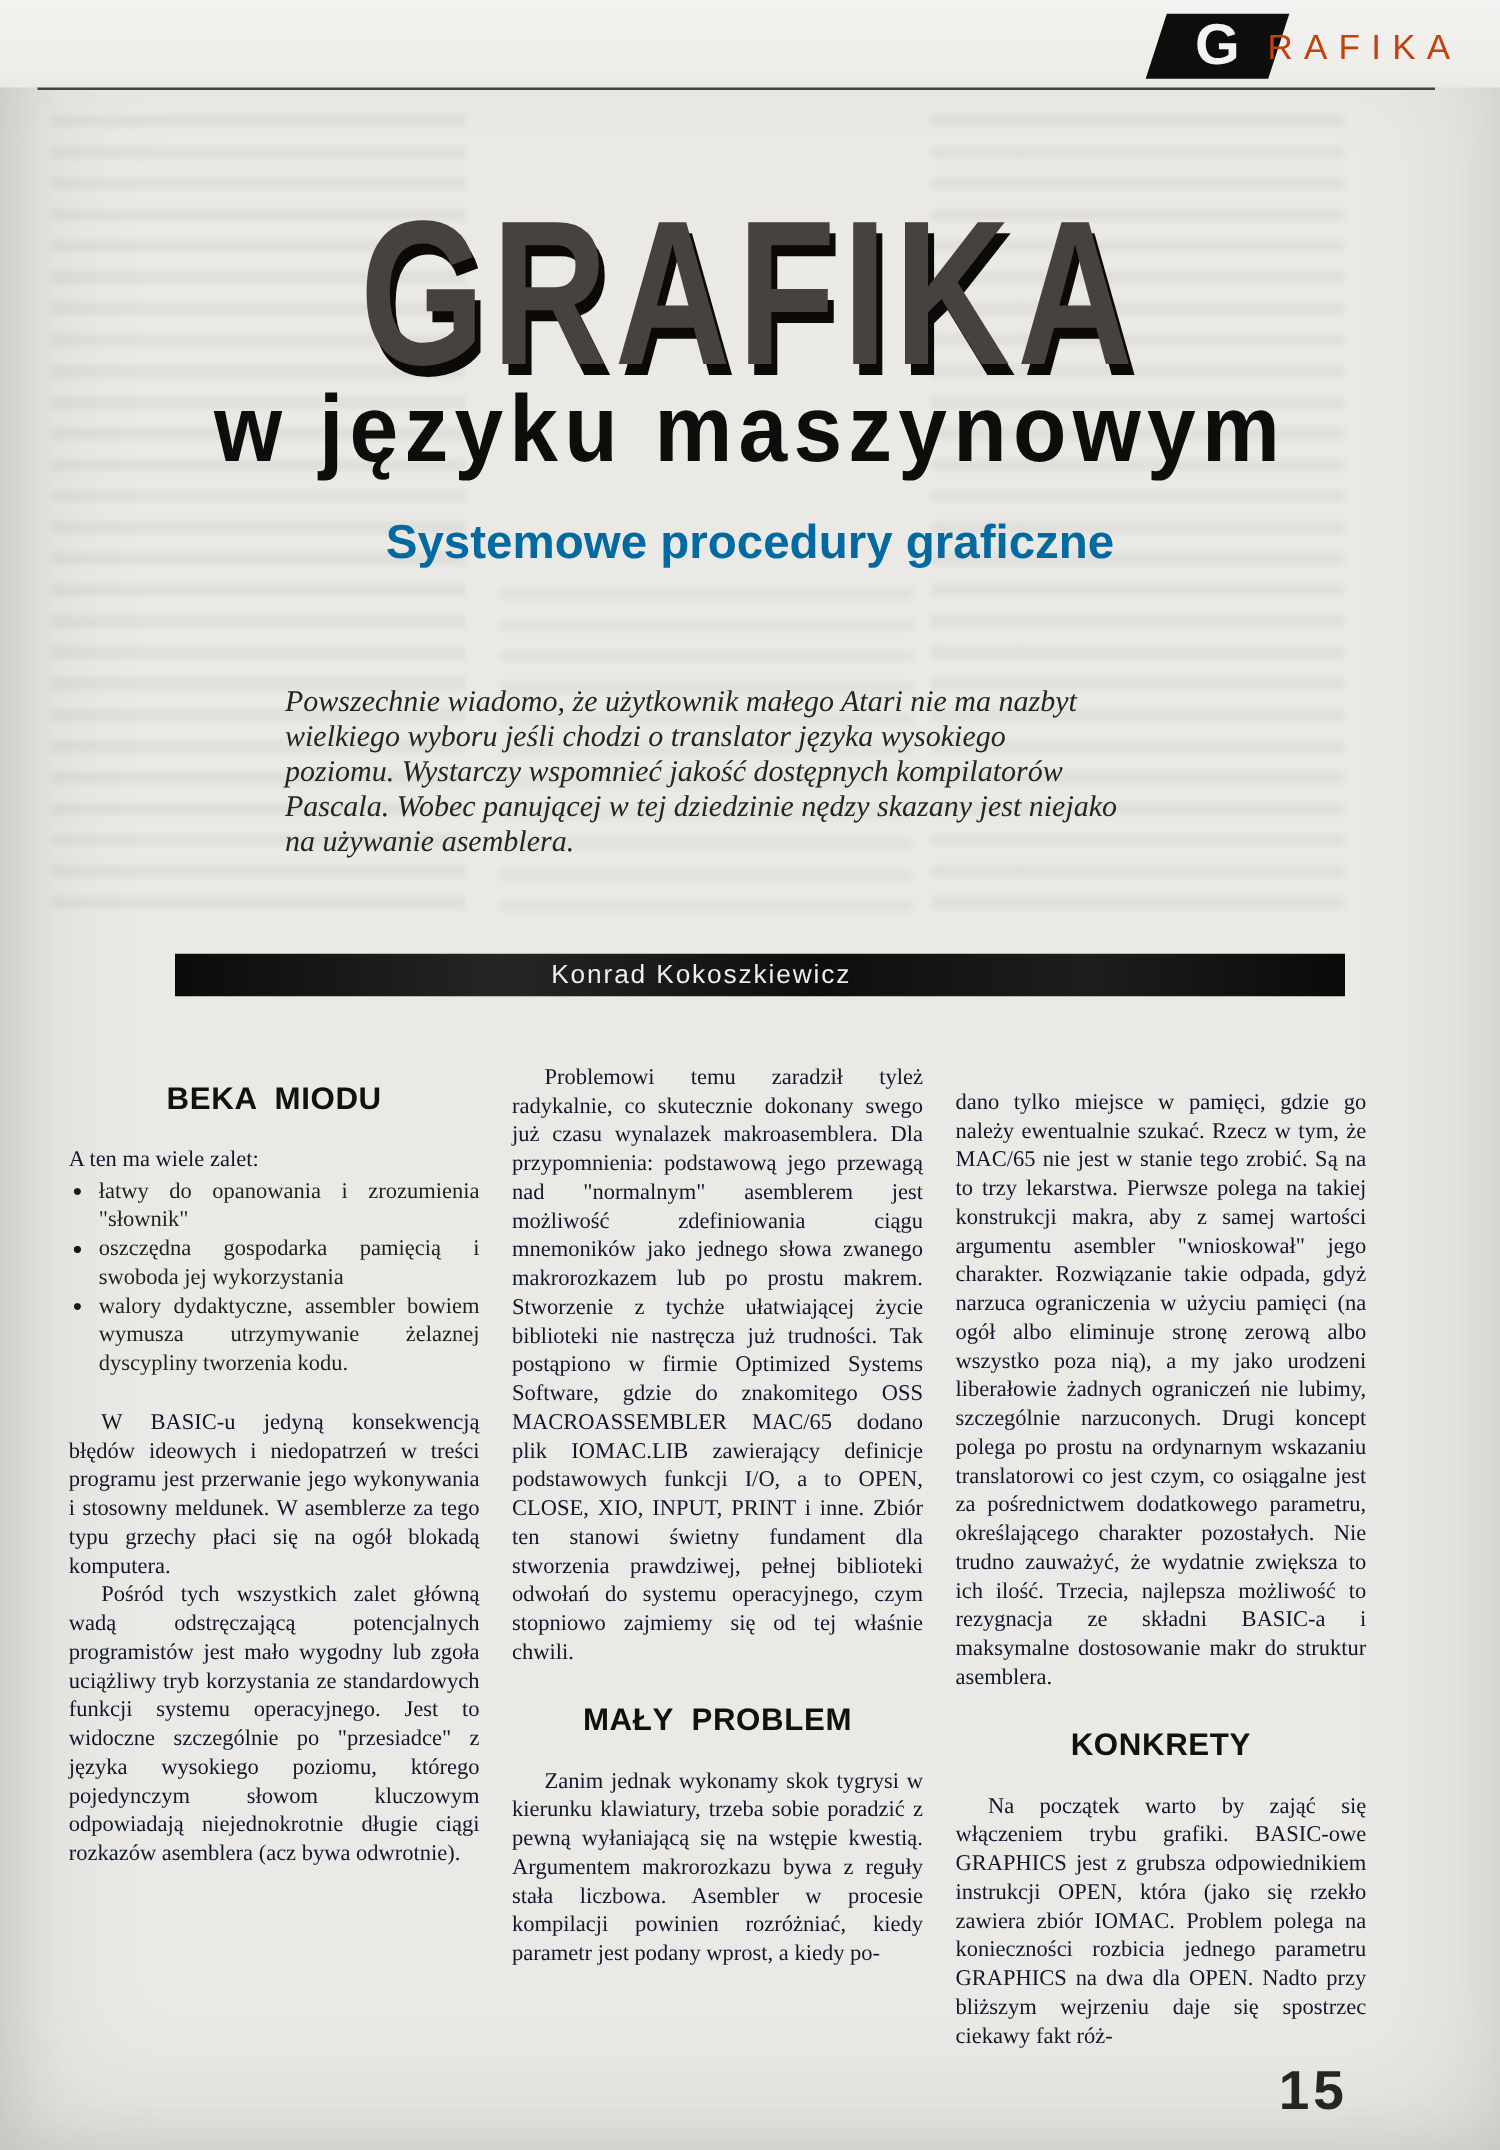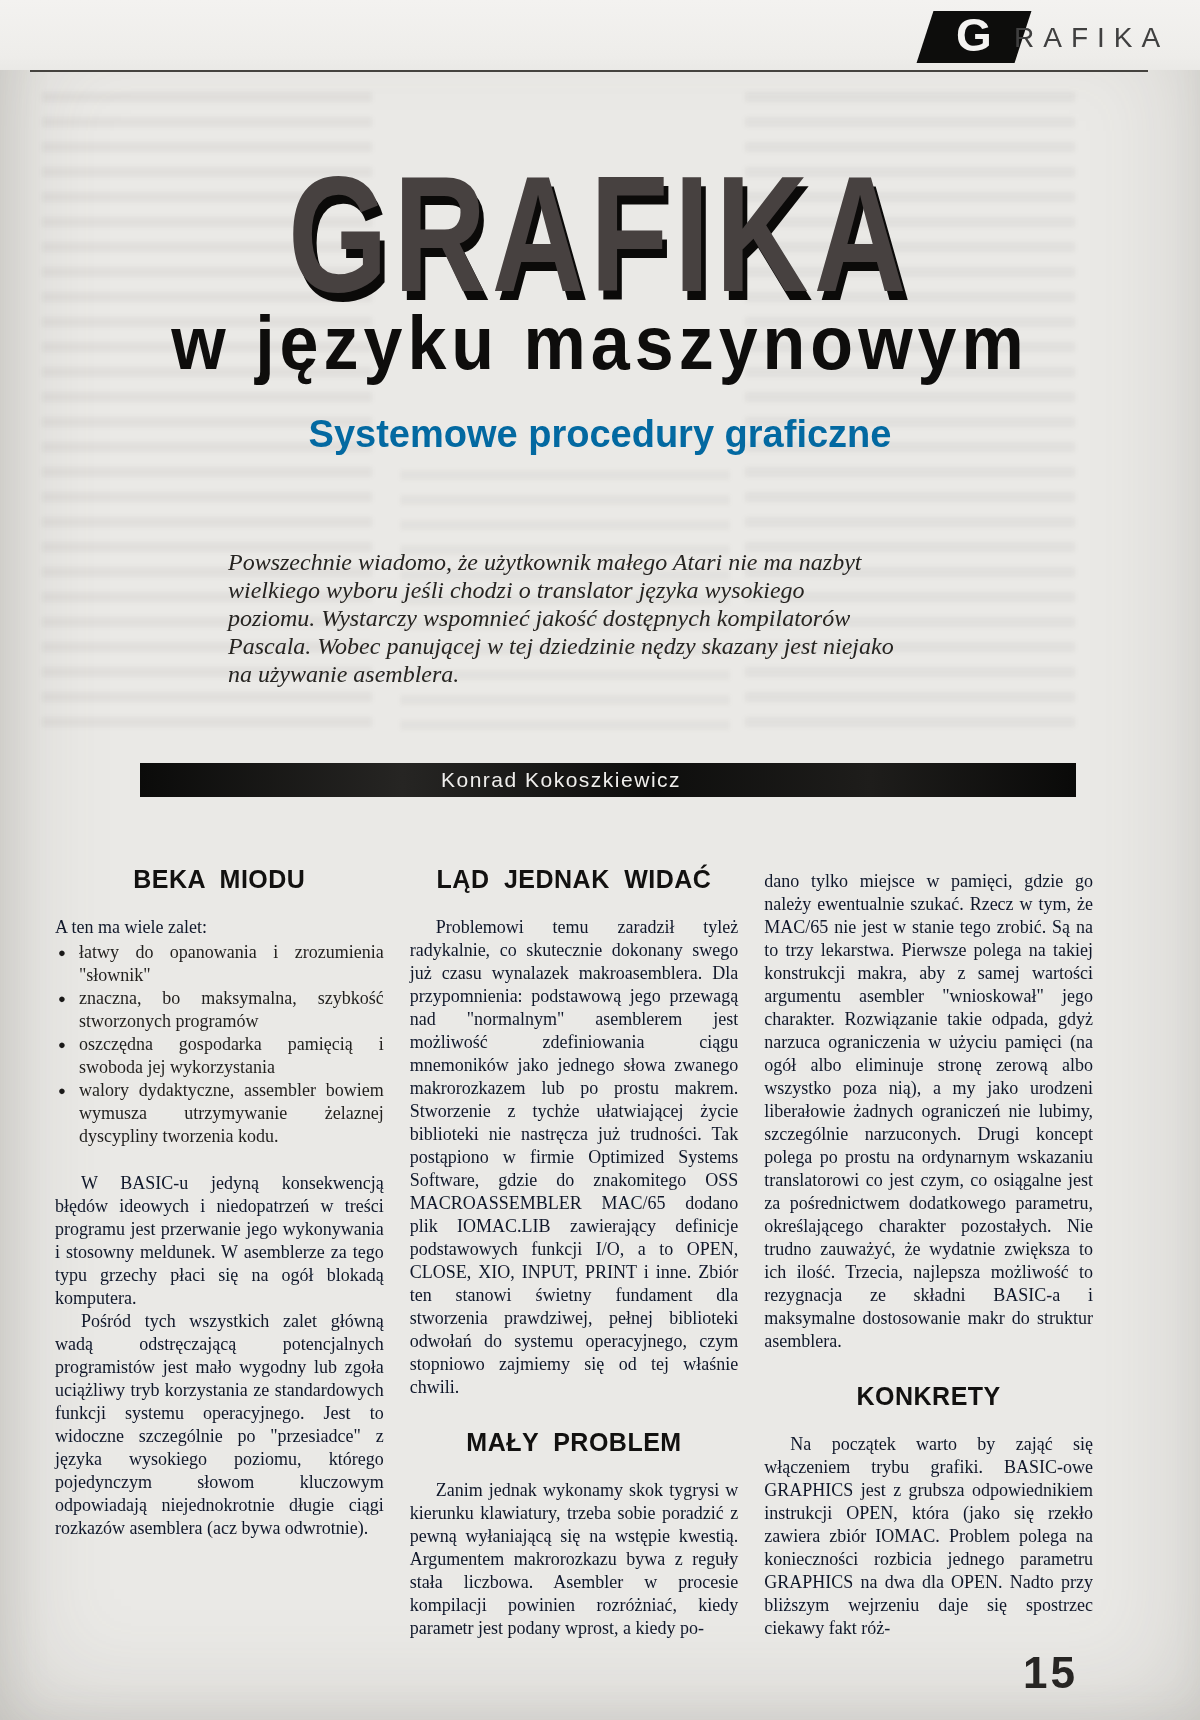--- a/index.html
+++ b/index.html
@@ -20,21 +20,21 @@
     display:flex;align-items:center;justify-content:center;
   }
   .logo-g{
     transform:skewX(18deg);
     font-family:"Liberation Sans", sans-serif;font-weight:700;font-size:46px;
     color:#f4f3f1;line-height:1;padding-bottom:4px;
   }
   .logo-text{
     position:absolute;left:1014px;top:22px;
     font-family:"Liberation Sans", sans-serif;font-weight:400;font-size:28px;
-    letter-spacing:9px;color:#404040;
+    letter-spacing:9px;color:#c2410c;
   }
   .masthead-rule{position:absolute;top:70px;left:30px;width:1118px;height:2px;background:#45433f;}
   
   .main-title{
     position:absolute;top:152px;left:0;width:1200px;margin:0;text-align:center;
     font-family:"Liberation Sans", sans-serif;font-weight:900;font-size:135px;line-height:1;
     letter-spacing:6px;color:#474140;
     text-shadow:5px 7px 0 #0b0a09;
     transform:scale(.95,1.22);transform-origin:center top;
   }
@@ -139,37 +139,35 @@
     <div class="col">
       <h4 class="col-heading">BEKA MIODU</h4>
       <p class="body-text">A ten ma wiele zalet:</p>
       <ul class="bullet-list">
         <li>
           <span class="bullet">●</span>
           <span>łatwy do opanowania i zrozumienia "słownik"</span>
         </li>
         <li>
           <span class="bullet">●</span>
-          <span>znaczna, bo maksymalna, szybkość stworzonych programów</span>
         </li>
         <li>
           <span class="bullet">●</span>
           <span>oszczędna gospodarka pamięcią i swoboda jej wykorzystania</span>
         </li>
         <li>
           <span class="bullet">●</span>
           <span>walory dydaktyczne, assembler bowiem wymusza utrzymywanie żelaznej dyscypliny tworzenia kodu.</span>
         </li>
       </ul>
       <p class="body-text indent para-gap">W BASIC-u jedyną konsekwencją błędów ideowych i niedopatrzeń w treści programu jest przerwanie jego wykonywania i stosowny meldunek. W asemblerze za tego typu grzechy płaci się na ogół blokadą komputera.</p>
       <p class="body-text indent">Pośród tych wszystkich zalet główną wadą odstręczającą potencjalnych programistów jest mało wygodny lub zgoła uciążliwy tryb korzystania ze standardowych funkcji systemu operacyjnego. Jest to widoczne szczególnie po "przesiadce" z języka wysokiego poziomu, którego pojedynczym słowom kluczowym odpowiadają niejednokrotnie długie ciągi rozkazów asemblera (acz bywa odwrotnie).</p>
     </div>
 
     <div class="col">
-      <h4 class="col-heading">LĄD JEDNAK WIDAĆ</h4>
       <p class="body-text indent">Problemowi temu zaradził tyleż radykalnie, co skutecznie dokonany swego już czasu wynalazek makroasemblera. Dla przypomnienia: podstawową jego przewagą nad "normalnym" asemblerem jest możliwość zdefiniowania ciągu mnemoników jako jednego słowa zwanego makrorozkazem lub po prostu makrem. Stworzenie z tychże ułatwiającej życie biblioteki nie nastręcza już trudności. Tak postąpiono w firmie Optimized Systems Software, gdzie do znakomitego OSS MACROASSEMBLER MAC/65 dodano plik IOMAC.LIB zawierający definicje podstawowych funkcji I/O, a to OPEN, CLOSE, XIO, INPUT, PRINT i inne. Zbiór ten stanowi świetny fundament dla stworzenia prawdziwej, pełnej biblioteki odwołań do systemu operacyjnego, czym stopniowo zajmiemy się od tej właśnie chwili.</p>
       <h4 class="col-heading">MAŁY PROBLEM</h4>
       <p class="body-text indent">Zanim jednak wykonamy skok tygrysi w kierunku klawiatury, trzeba sobie poradzić z pewną wyłaniającą się na wstępie kwestią. Argumentem makrorozkazu bywa z reguły stała liczbowa. Asembler w procesie kompilacji powinien rozróżniać, kiedy parametr jest podany wprost, a kiedy po-</p>
     </div>
 
     <div class="col">
       <p class="body-text col3-first">dano tylko miejsce w pamięci, gdzie go należy ewentualnie szukać. Rzecz w tym, że MAC/65 nie jest w stanie tego zrobić. Są na to trzy lekarstwa. Pierwsze polega na takiej konstrukcji makra, aby z samej wartości argumentu asembler "wnioskował" jego charakter. Rozwiązanie takie odpada, gdyż narzuca ograniczenia w użyciu pamięci (na ogół albo eliminuje stronę zerową albo wszystko poza nią), a my jako urodzeni liberałowie żadnych ograniczeń nie lubimy, szczególnie narzuconych. Drugi koncept polega po prostu na ordynarnym wskazaniu translatorowi co jest czym, co osiągalne jest za pośrednictwem dodatkowego parametru, określającego charakter pozostałych. Nie trudno zauważyć, że wydatnie zwiększa to ich ilość. Trzecia, najlepsza możliwość to rezygnacja ze składni BASIC-a i maksymalne dostosowanie makr do struktur asemblera.</p>
       <h4 class="col-heading">KONKRETY</h4>
       <p class="body-text indent">Na początek warto by zająć się włączeniem trybu grafiki. BASIC-owe GRAPHICS jest z grubsza odpowiednikiem instrukcji OPEN, która (jako się rzekło zawiera zbiór IOMAC. Problem polega na konieczności rozbicia jednego parametru GRAPHICS na dwa dla OPEN. Nadto przy bliższym wejrzeniu daje się spostrzec ciekawy fakt róż-</p>
     </div>

